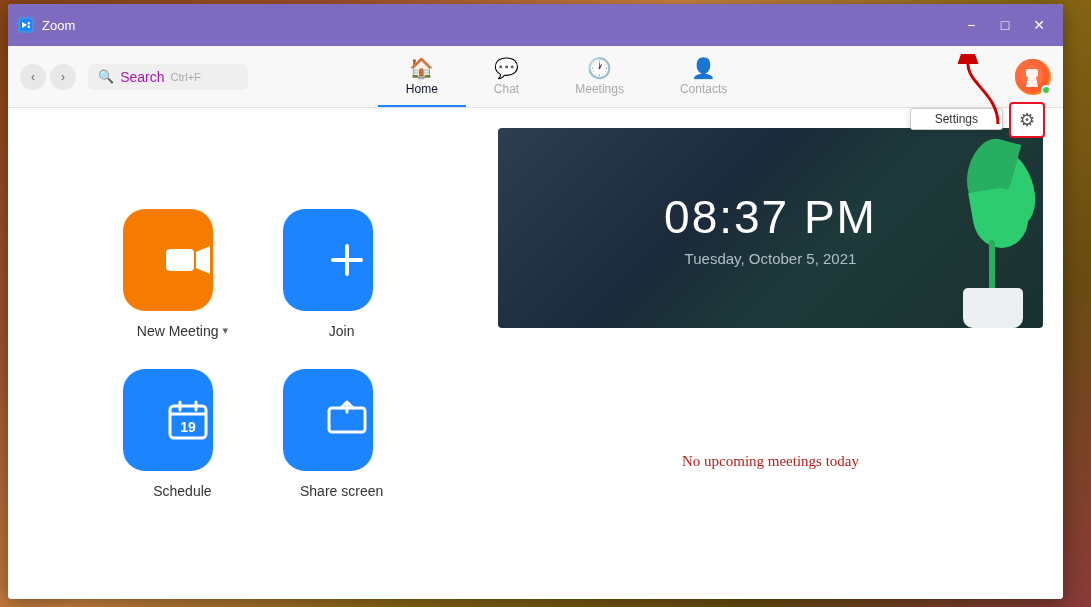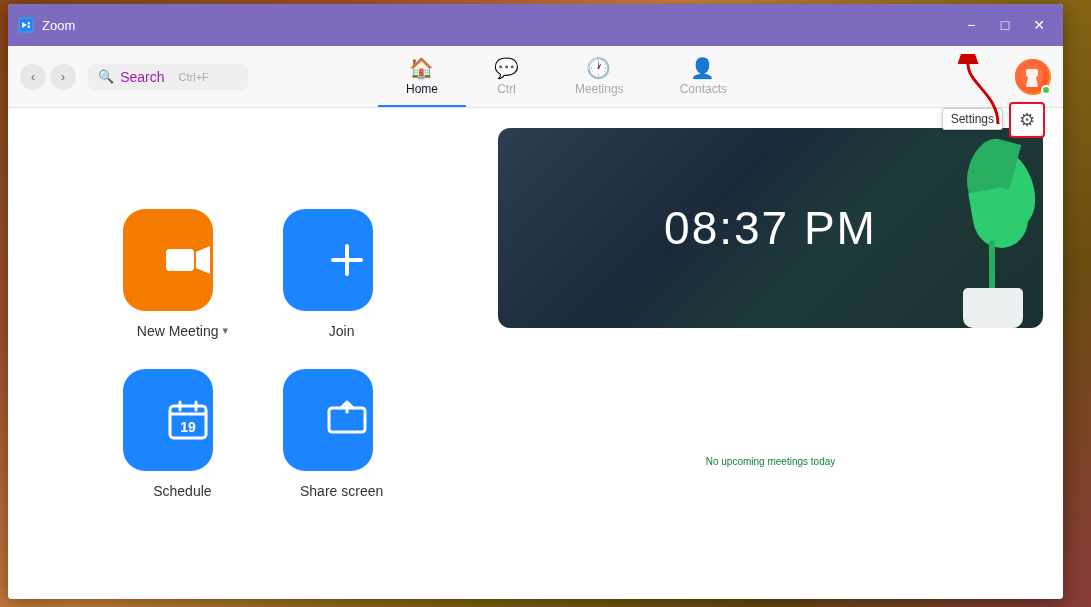--- a/index.html
+++ b/index.html
@@ -121,21 +121,20 @@
       font-size: 13px;
     }
     .search-box .search-text {
       color: #a21caf;
       font-size: 14px;
       text-align: right;
     }
     .search-box .search-shortcut {
       color: #aaa;
       font-size: 11px;
-      margin-left: 8px;
     }
 
     
     .nav-tabs {
       display: flex;
       align-items: center;
       gap: 0;
       margin: 0 auto;
       height: 100%;
     }
@@ -270,21 +269,21 @@
       flex: 1;
       display: flex;
       flex-direction: column;
       padding: 20px 20px 20px 10px;
       gap: 16px;
     }
 
     
     .clock-widget {
       background: linear-gradient(135deg, #2d3e50 0%, #1a2a3a 40%, #1e3a3a 60%, #1a3030 100%);
-      border-radius: 12px;
+      border-radius: 4px;
       height: 200px;
       display: flex;
       align-items: center;
       justify-content: center;
       position: relative;
       overflow: hidden;
     }
     .clock-plant {
       position: absolute;
       right: 0;
@@ -359,22 +358,23 @@
     }
 
     
     .meetings-section {
       flex: 1;
       display: flex;
       align-items: center;
       justify-content: center;
     }
     .no-meetings-text {
-      font-size: 10px;
-      color: #15803d;
+      font-size: 15px;
+      color: #b91c1c;
+      font-family: Liberation Serif, serif;
     }
 
     
     .settings-area {
       position: absolute;
       right: 18px;
       top: 98px;
     }
     .settings-btn {
       width: 36px;
@@ -389,21 +389,21 @@
       font-size: 18px;
       color: #555;
     }
     .settings-tooltip {
       position: absolute;
       right: 42px;
       top: 6px;
       background: white;
       border: 1px solid #ccc;
       border-radius: 3px;
-      padding: 3px 8px;
+      padding: 3px 24px;
       font-size: 12px;
       color: #333;
       white-space: nowrap;
       box-shadow: 0 2px 6px rgba(0,0,0,0.15);
     }
 
     
     .red-arrow {
       position: absolute;
       right: 55px;
@@ -455,21 +455,21 @@
       <span class="search-shortcut">Ctrl+F</span>
     </div>
 
     <div class="nav-tabs">
       <div class="nav-tab active">
         <span class="tab-icon">🏠</span>
         <span class="tab-label">Home</span>
       </div>
       <div class="nav-tab">
         <span class="tab-icon">💬</span>
-        <span class="tab-label">Ctrl</span>
+        <span class="tab-label">Chat</span>
       </div>
       <div class="nav-tab">
         <span class="tab-icon">🕐</span>
         <span class="tab-label">Meetings</span>
       </div>
       <div class="nav-tab">
         <span class="tab-icon">👤</span>
         <span class="tab-label">Contacts</span>
       </div>
     </div>
@@ -554,20 +554,21 @@
       <div class="clock-widget">
         <div class="clock-plant">
           <div class="plant-leaf1"></div>
           <div class="plant-leaf2"></div>
           <div class="plant-leaf3"></div>
           <div class="plant-stem"></div>
           <div class="plant-pot"></div>
         </div>
         <div class="clock-info">
           <div class="clock-time">08:37 PM</div>
+          <div class="clock-date">Tuesday, October 5, 2021</div>
         </div>
       </div>
 
       <div class="meetings-section">
         <span class="no-meetings-text">No upcoming meetings today</span>
       </div>
 
     </div>
 
   </div>

